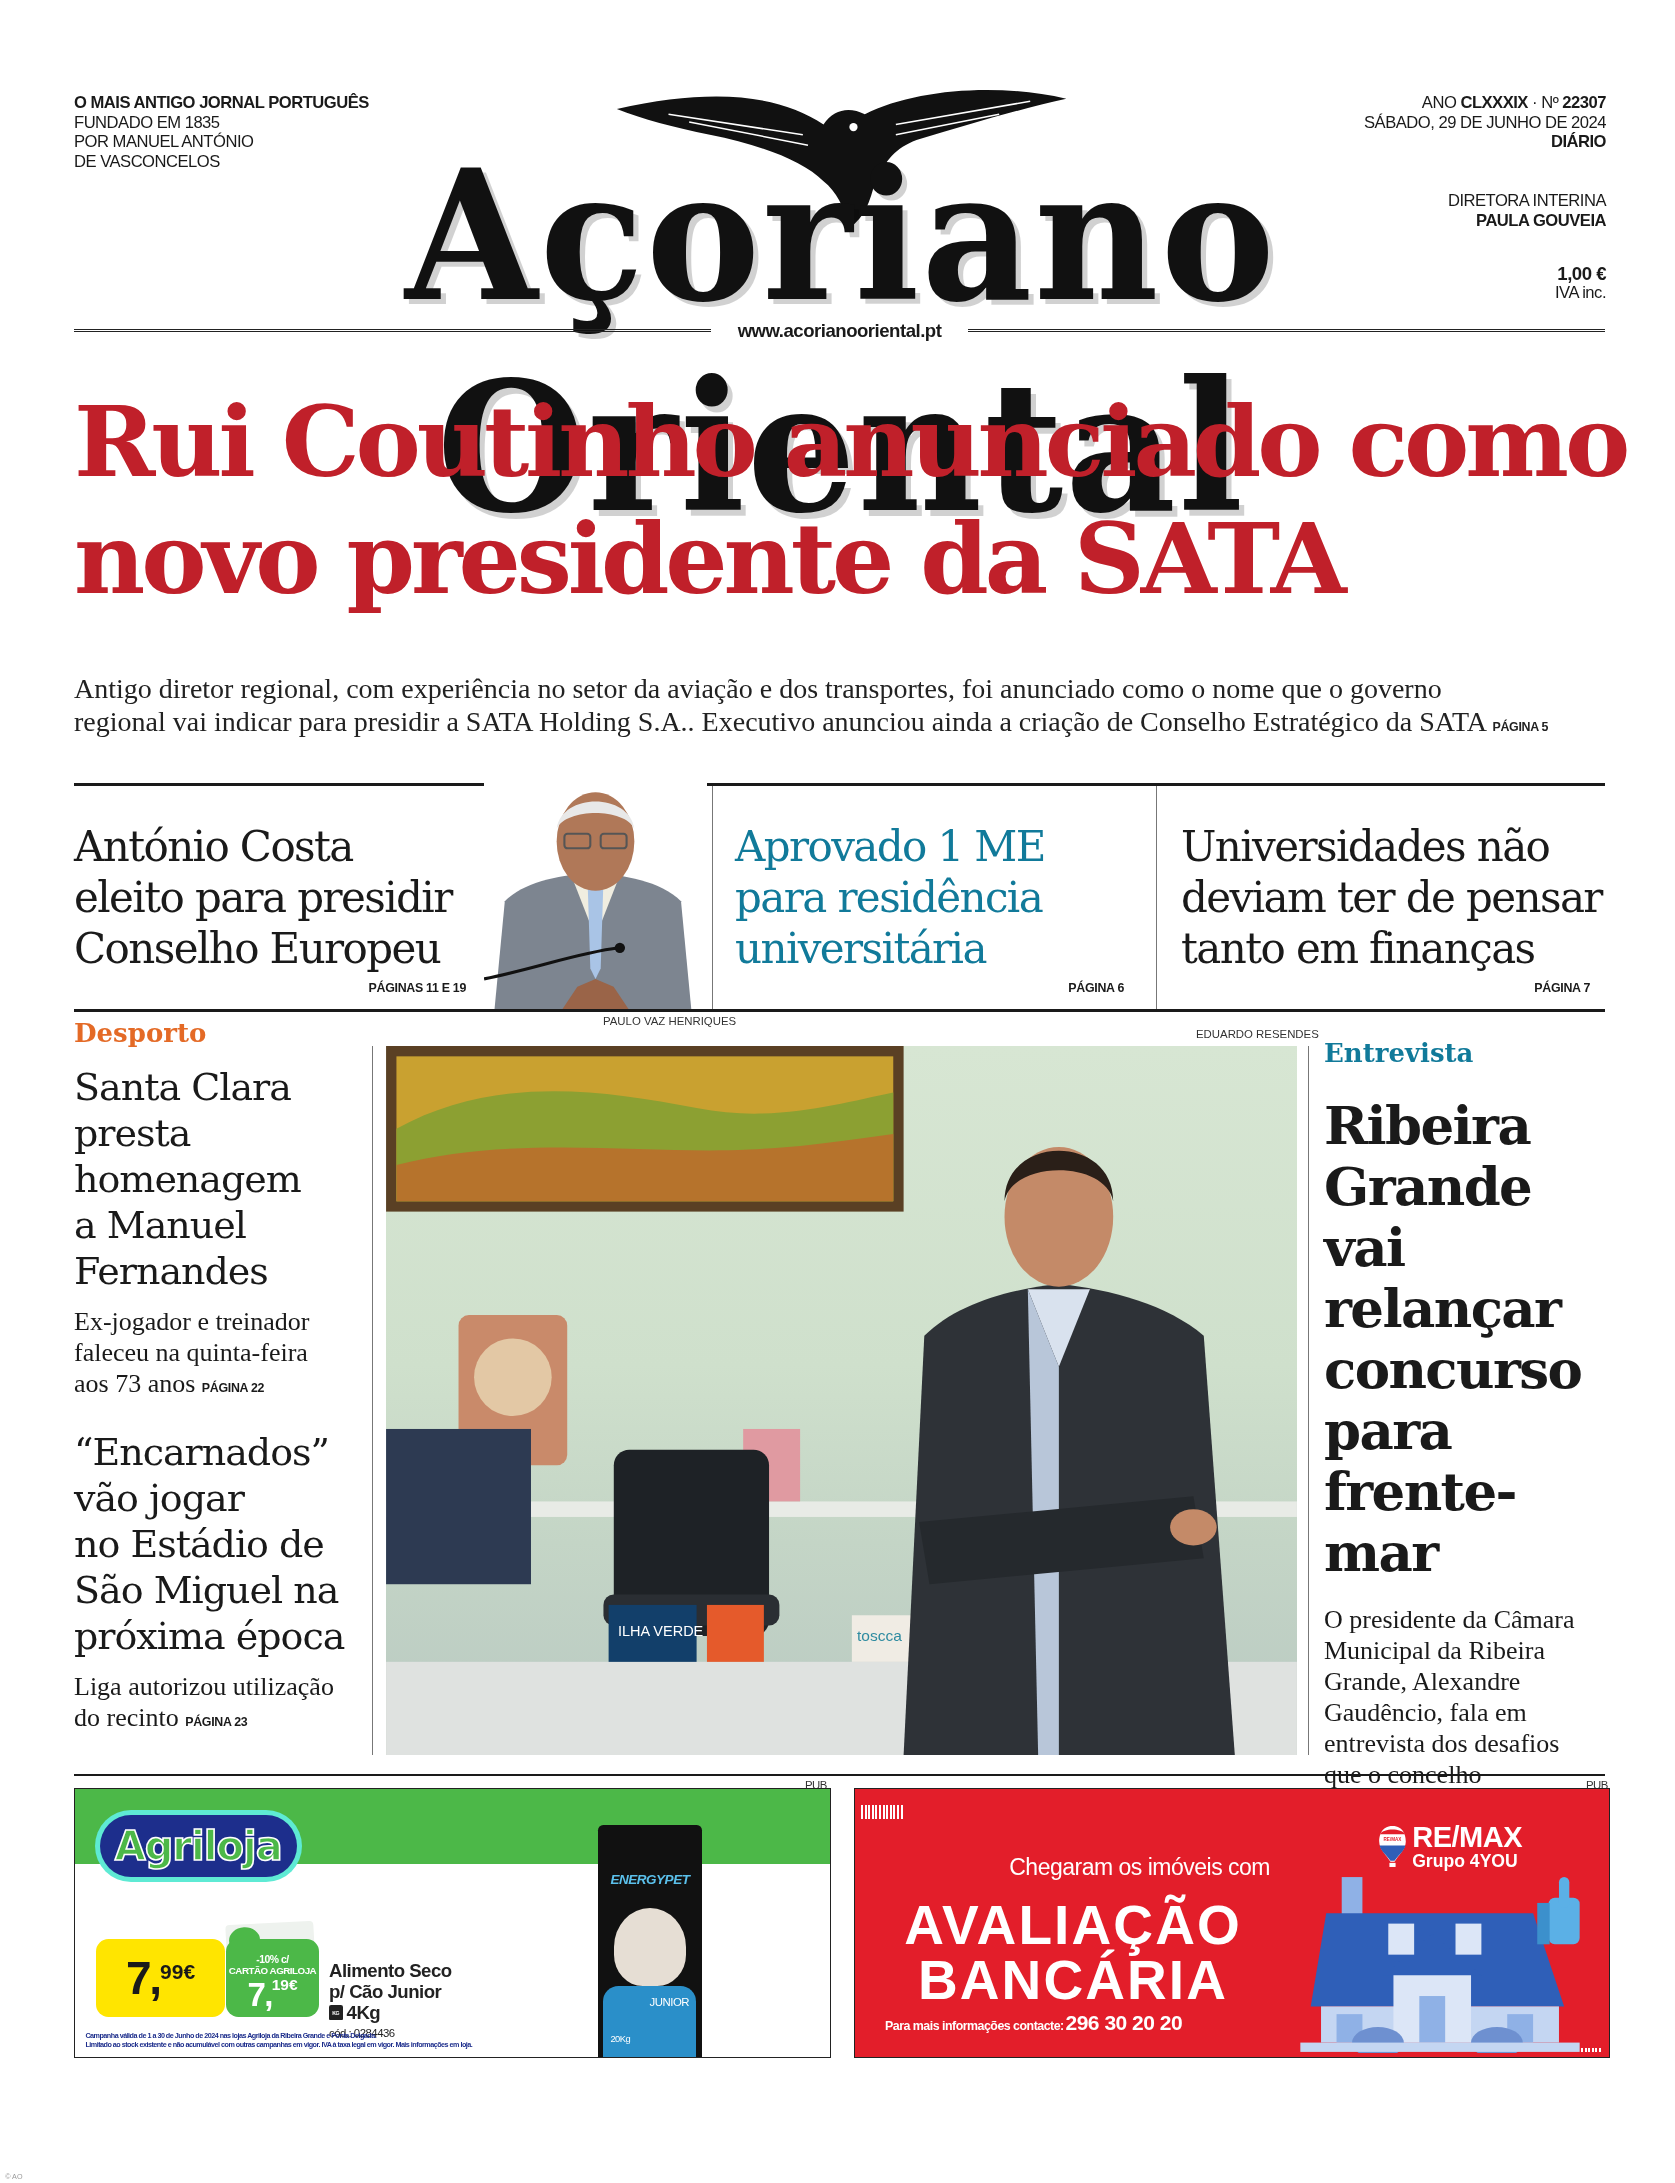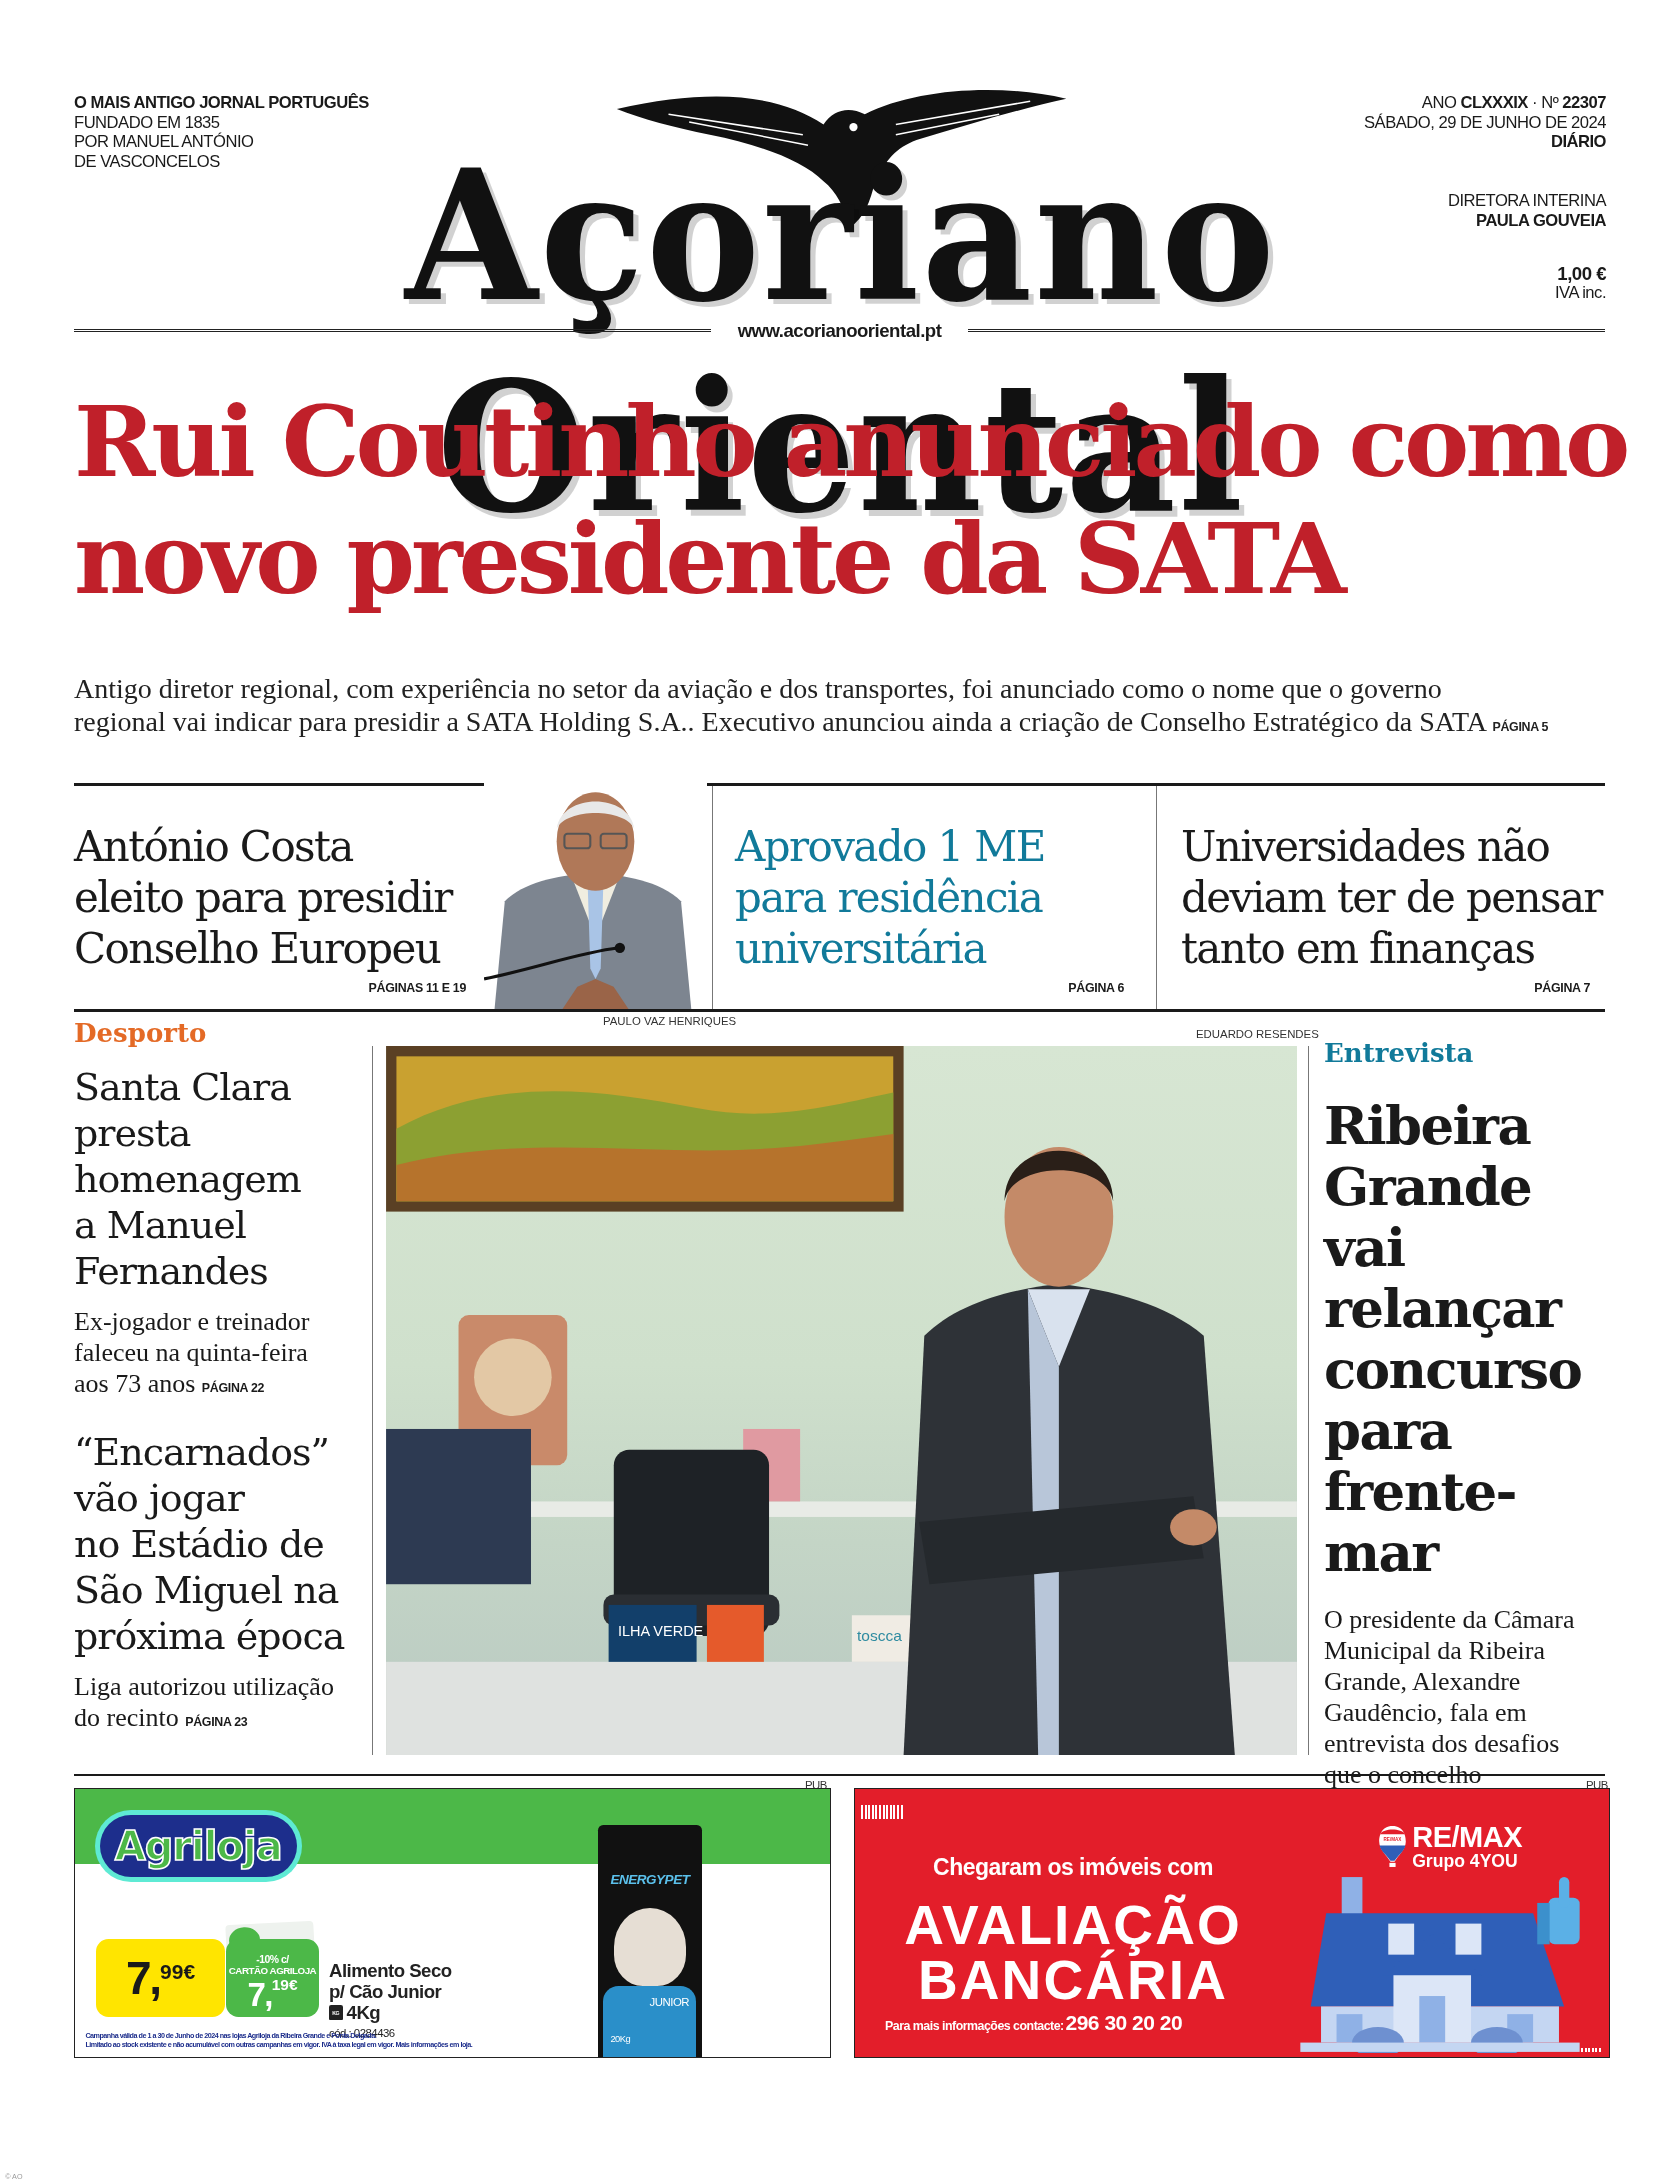--- a/index.html
+++ b/index.html
@@ -312,21 +312,21 @@
       <path d="M3 40 L53 40 C52 50 38 60 32 70 L24 70 C18 60 4 50 3 40 Z" fill="#2f5fb8"></path>
       <text x="28" y="32" font-size="9" font-weight="bold" fill="#e31e2a" text-anchor="middle" font-family="Liberation Sans, sans-serif">RE/MAX</text>
       <rect x="22" y="74" width="12" height="8" fill="#fff"></rect>
     </svg>
     <div style="color:#fff;font-weight:bold">
       <div style="font-size:29px;line-height:29px;letter-spacing:-0.5px">RE/MAX</div>
       <div style="font-size:17.6px;line-height:18.6px">Grupo 4YOU</div>
     </div>
   </div>
 
-  <div class="abs" style="left:21px;top:65px;width:394px;text-align:center;color:#fff;font-weight:bold;font-size:23px;letter-spacing:-0.5px">Chegaram os imóveis com</div>
+  <div class="abs" style="left:21px;top:65px;width:394px;text-align:right;color:#fff;font-weight:normal;font-size:23px;letter-spacing:-0.5px">Chegaram os imóveis com</div>
   <div class="abs" style="left:21px;top:109px;width:394px;text-align:center;color:#fff;font-weight:bold;font-size:55px;line-height:55px;letter-spacing:2.1px">
     <div>AVALIAÇÃO</div>
     <div>BANCÁRIA</div>
   </div>
   <div class="abs cond" style="left:30px;top:222px;color:#fff;font-weight:bold">
     <span style="font-size:12.4px">Para mais informações contacte:</span>
     <span style="font-size:21px">296 30 20 20</span>
   </div>
 
   <svg class="abs" style="left:435px;top:88px" width="300" height="176" viewBox="0 0 580 340">

